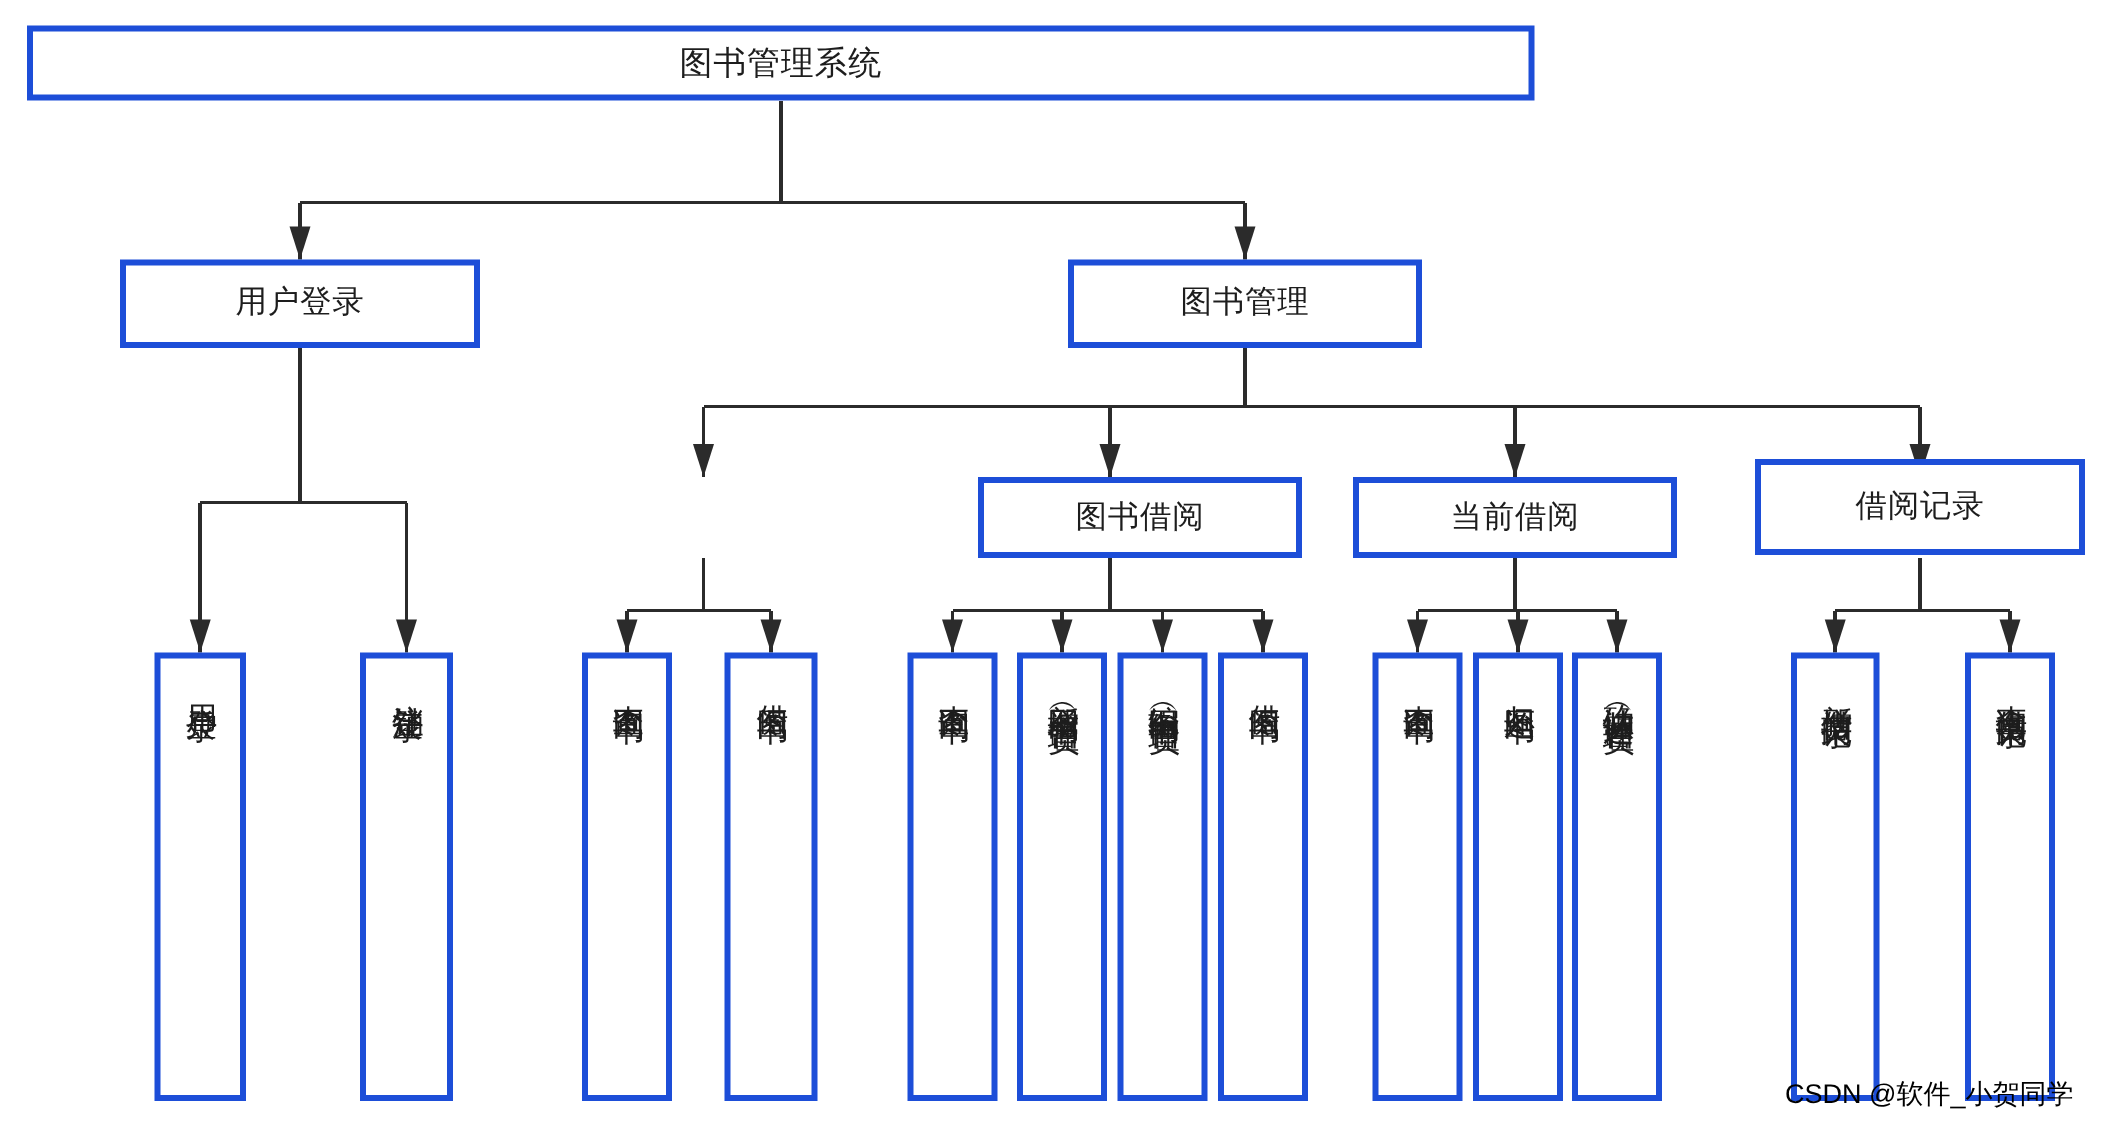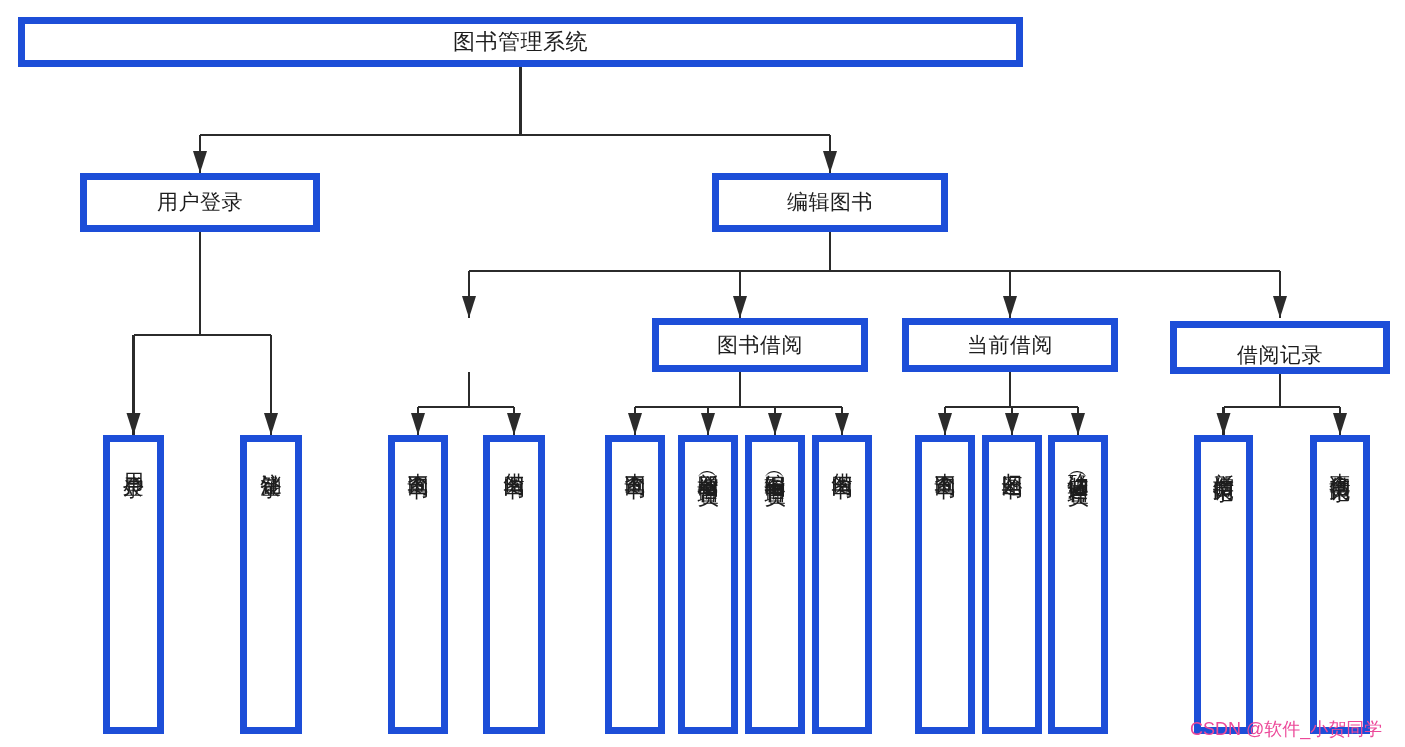--- a/index.html
+++ b/index.html
@@ -22,21 +22,21 @@
     position: absolute;
     left: 0;
     top: 0;
     width: 1405px;
     height: 747px;
     pointer-events: none;
   }
   .node {
     position: absolute;
     box-sizing: border-box;
-    border: 7px solid #1d4ed8;
+    border: 4px solid #1d4ed8;
     background: #ffffff;
     display: flex;
     align-items: center;
     justify-content: center;
     text-align: center;
   }
   .node .lbl {
     font-size: 21px;
     line-height: 1.15;
     color: #1d1d1d;
@@ -126,30 +126,30 @@
     </svg>
 
   <div class="node root" id="n-root" style="left: 18px; top: 17px; width: 1005px; height: 50px;">
     <span class="lbl">图书管理系统</span>
   </div>
 
   <div class="node lvl2" id="n-user-login" style="left: 80px; top: 173px; width: 240px; height: 59px;">
     <span class="lbl">用户登录</span>
   </div>
   <div class="node lvl2" id="n-book-manage" style="left: 712px; top: 173px; width: 236px; height: 59px;">
-    <span class="lbl">编辑图书</span>
+    <span class="lbl">图书管理</span>
   </div>
 
   <div class="node lvl3" id="n-book-borrow" style="left: 632px; top: 318px; width: 216px; height: 54px; margin-left: 20px;">
     <span class="lbl">图书借阅</span>
   </div>
   <div class="node lvl3" id="n-current-borrow" style="left: 902px; top: 318px; width: 216px; height: 54px; text-align: center;">
     <span class="lbl">当前借阅</span>
   </div>
-  <div class="node lvl3" id="n-borrow-record" style="left: 1170px; top: 321px; width: 220px; height: 53px; align-items: flex-end;">
+  <div class="node lvl3" id="n-borrow-record" style="left: 1170px; top: 306px; width: 220px; height: 64px;">
     <span class="lbl">借阅记录</span>
   </div>
 
   <div id="leaf-host">
       <div class="node leaf" style="left: 103px; top: 435px; width: 61px; height: 299px;">
         <span class="lbl">用户登录</span>
       </div>
       <div class="node leaf" style="left: 240px; top: 435px; width: 62px; height: 299px;">
         <span class="lbl">注销登录</span>
       </div>
@@ -181,14 +181,14 @@
         <span class="lbl">确认归还（管理员）</span>
       </div>
       <div class="node leaf" style="left: 1194px; top: 435px; width: 59px; height: 299px;">
         <span class="lbl">新增借阅记录</span>
       </div>
       <div class="node leaf" style="left: 1310px; top: 435px; width: 60px; height: 299px;">
         <span class="lbl">查询借阅记录</span>
       </div>
     </div>
 
-  <div class="watermark" style="left: 1190px; top: 717px; color: #ec4899;">CSDN @软件_小贺同学</div>
+  <div class="watermark" style="left: 1190px; top: 717px; color: #000000;">CSDN @软件_小贺同学</div>
 </div>
 
 </body></html>

